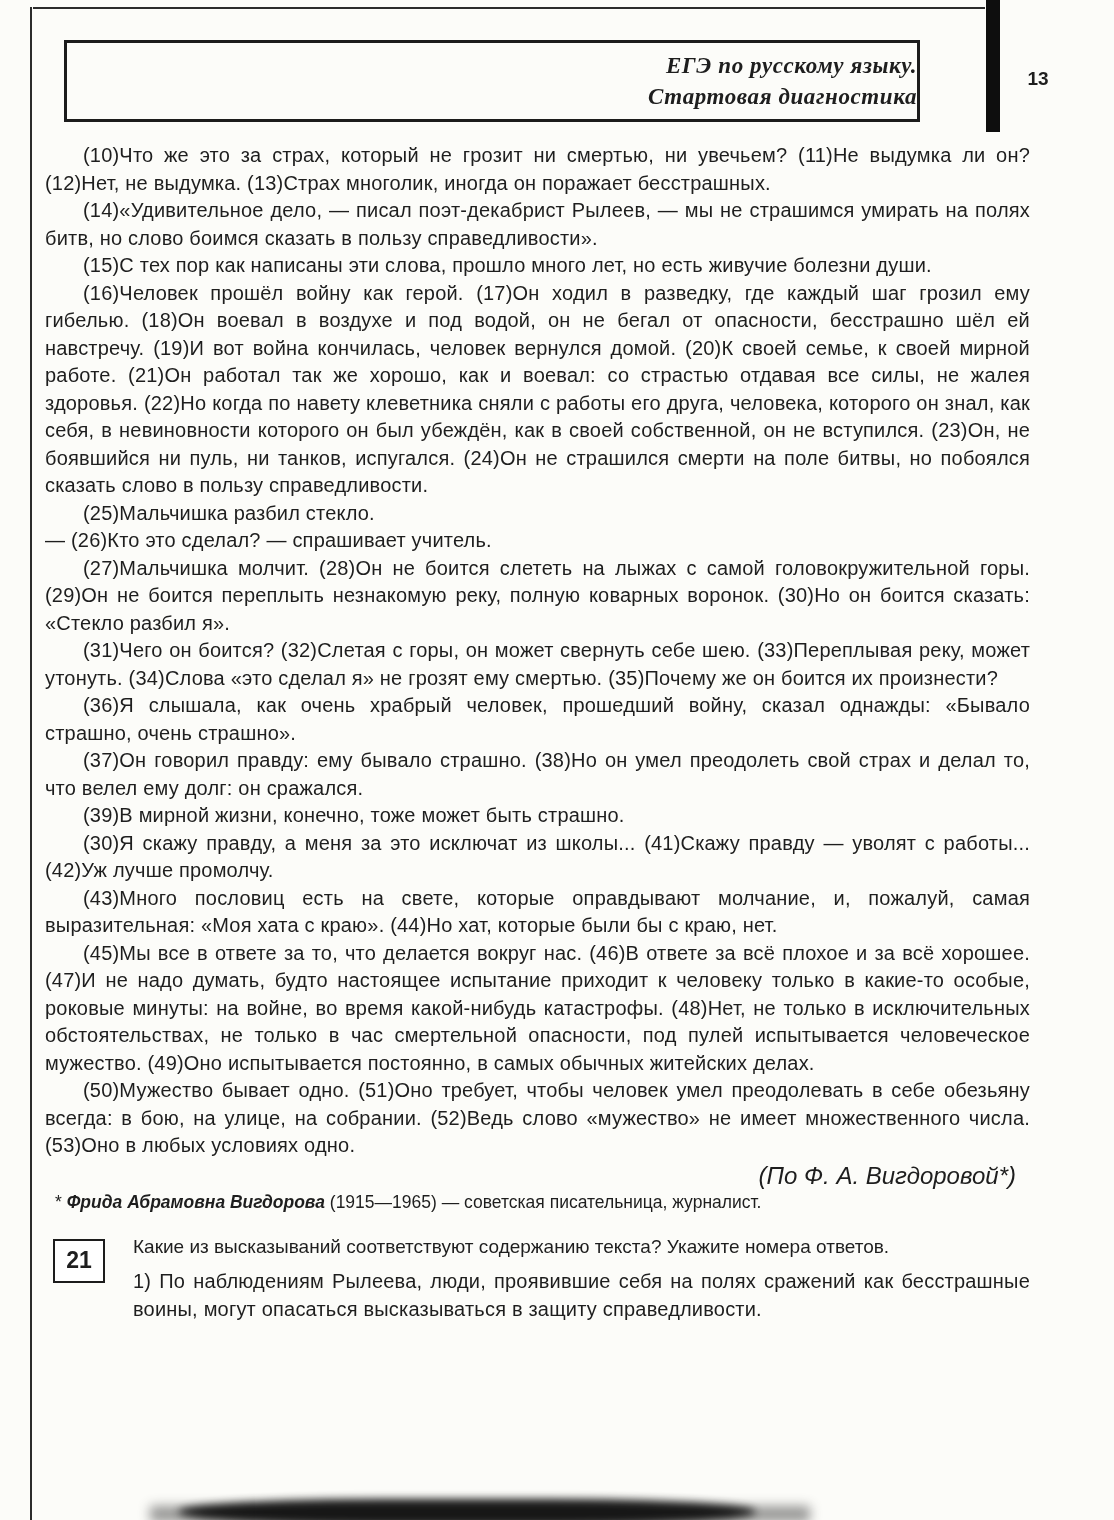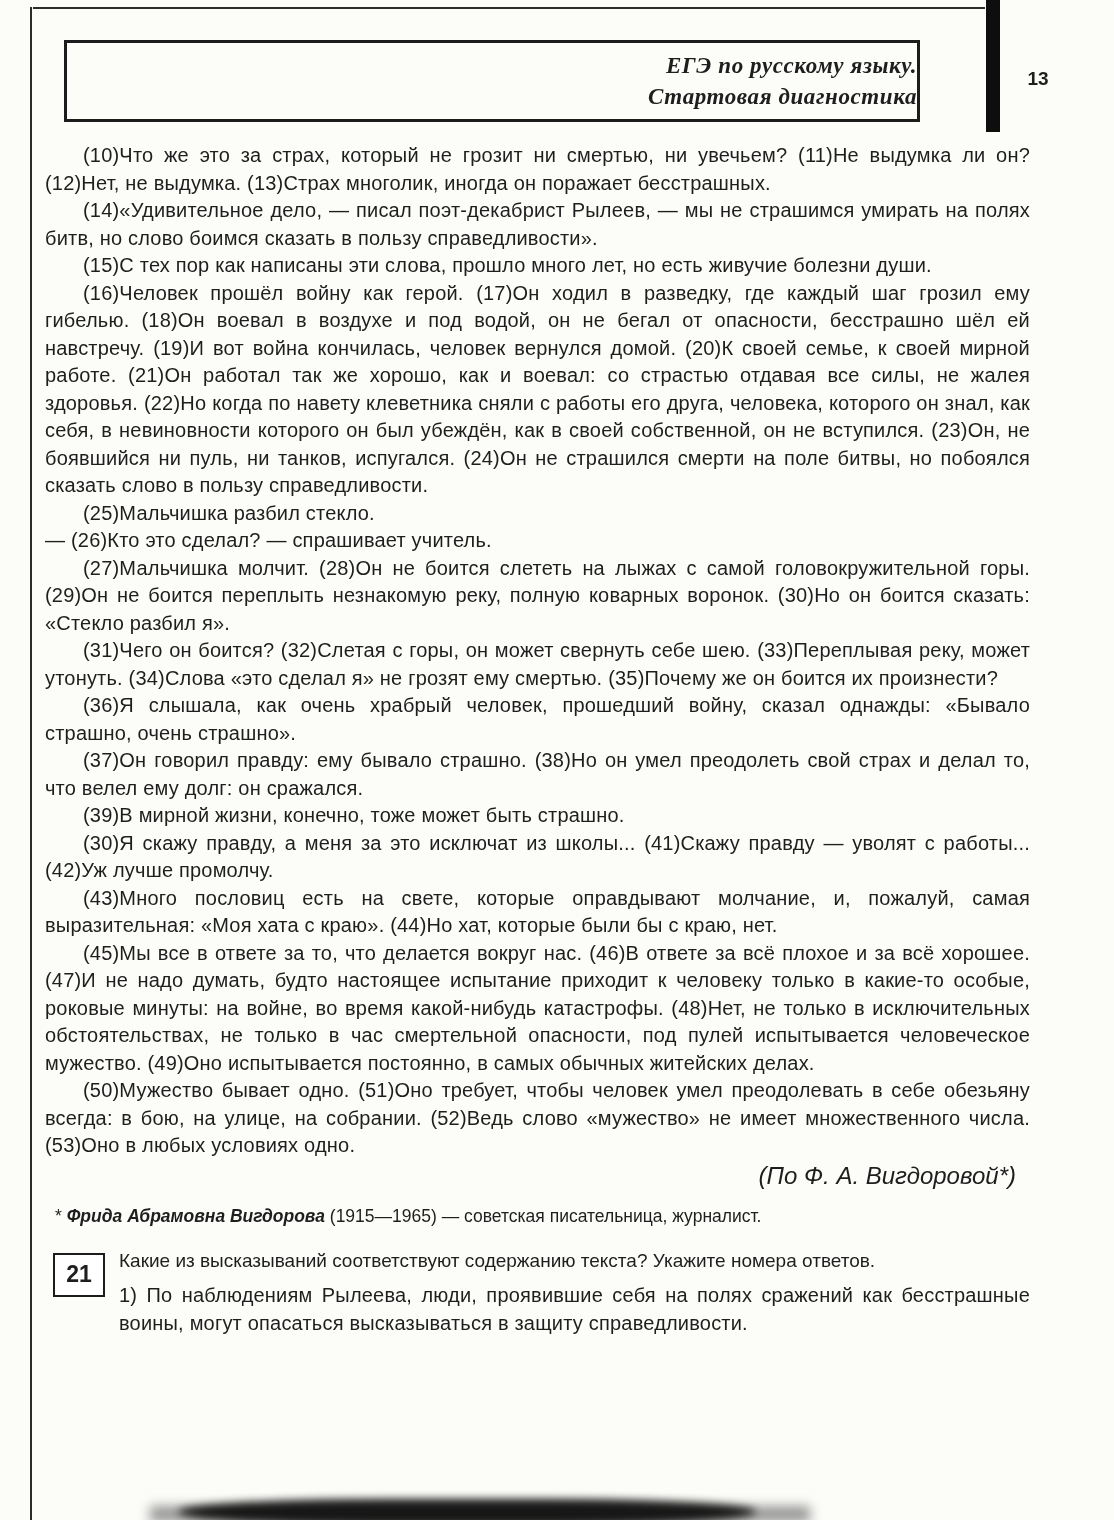--- a/index.html
+++ b/index.html
@@ -62,32 +62,31 @@
   .content p.no-indent { text-indent: 0; }
   .attribution {
     text-align: right;
     font-style: italic;
     font-size: 24px;
     line-height: 28px;
     padding-right: 14px;
     margin-top: 2px;
   }
   .footnote {
-    margin-top: 14px;
     padding-left: 10px;
     font-size: 17.5px;
     line-height: 24px;
   }
   .footnote .fn-name { font-weight: bold; font-style: italic; }
   
   .task {
     margin-top: 20px;
     display: flex;
     align-items: flex-start;
-    gap: 14px;
+    gap: 28px;
   }
   .task-number-box {
     flex: none;
     width: 52px; height: 44px;
     margin-left: 8px; margin-top: 5px;
     border: 2.5px solid #1c1c1c;
     display: flex; align-items: center; justify-content: center;
     font-weight: bold; font-size: 23px;
     background: #fff;
   }

